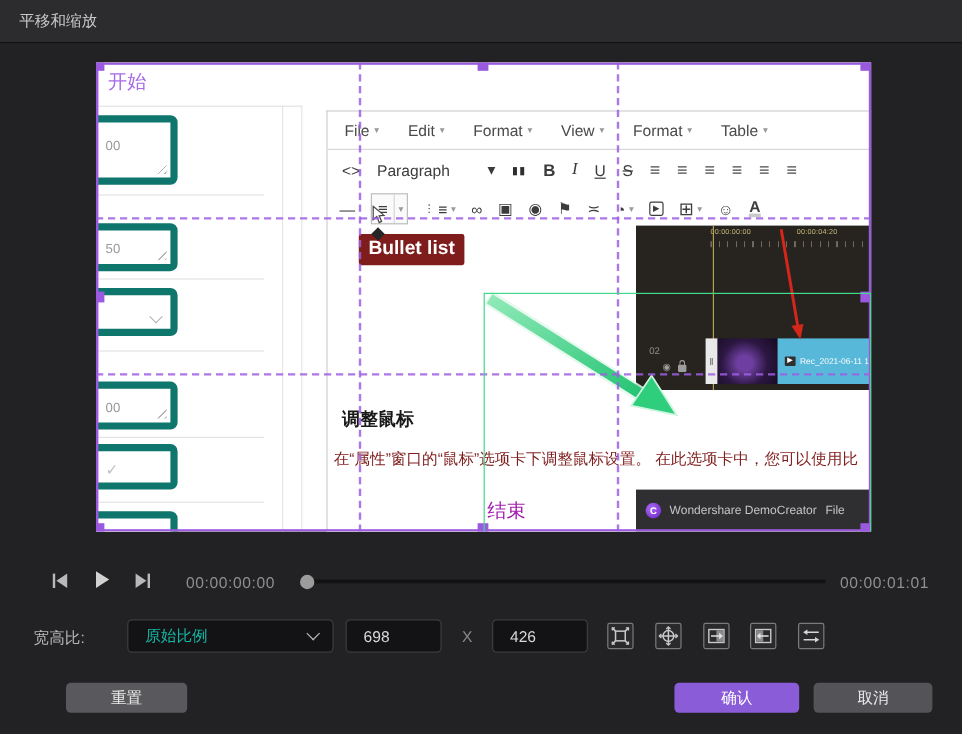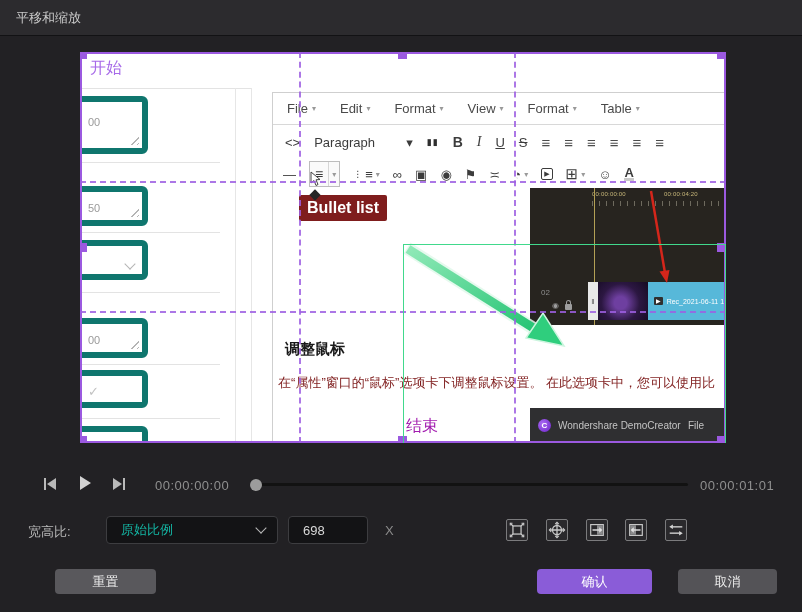--- a/index.html
+++ b/index.html
@@ -97,21 +97,21 @@
   .asp-select .chev{width:7px;height:7px;border-right:1.5px solid #b9b9b9;border-bottom:1.5px solid #b9b9b9;transform:rotate(45deg);margin-top:-4px;}
   .asp-input{position:absolute;top:516px;width:80px;height:28px;background:#131315;border:1px solid #3d3d40;border-radius:4px;
     box-sizing:border-box;color:#d8d8d8;font-size:13px;padding:0 0 0 14px;font-family:inherit;outline:none;}
   .asp-x{position:absolute;left:385px;top:523px;font-size:13px;color:#8b8b8b;}
   .icobtn{position:absolute;top:519px;width:22px;height:22px;background:#2a292c;border:1px solid #7b7b7d;border-radius:2px;
     box-sizing:border-box;display:flex;align-items:center;justify-content:center;cursor:pointer;}
   
   .fbtn{position:absolute;top:569px;height:25px;border-radius:4px;border:none;font-size:13px;cursor:pointer;
     font-family:inherit;display:flex;align-items:center;justify-content:center;margin-left:16px;}
   .btn-reset{left:39px;width:101px;background:#59585c;color:#ececec;}
-  .btn-confirm{left:521px;width:115px;background:#8a5cd8;color:#ffffff;}
+  .btn-confirm{left:546px;width:104px;background:#8a5cd8;color:#ffffff;}
   .btn-cancel{left:662px;width:99px;background:#545357;color:#ececec;}
 </style>
 </head>
 <body>
 
 <div class="dialog">
 
   <div class="titlebar">
     <span class="ttl">平移和缩放</span>
   </div>
@@ -320,20 +320,21 @@
   <div class="slider-handle"></div>
   <span class="timecode" style="left:700px;top:478px;">00:00:01:01</span>
 
   <span class="asp-label">宽高比:</span>
   <div class="asp-select">
     <span class="val">原始比例</span>
     <span class="chev"></span>
   </div>
   <input class="asp-input" style="left: 288px;" readonly="" value="698">
   <span class="asp-x">X</span>
+  <input class="asp-input" style="left: 410px;" readonly="" value="426">
 
   <div class="icobtn" style="left:506px;">
     <svg width="18" height="18" viewBox="0 0 20 20" stroke="#c9c9c9" stroke-width="1.4" fill="none">
       <rect x="5.5" y="5.5" width="9" height="9"></rect>
       <path d="M5.5 5.5 L2.5 2.5 M14.5 5.5 L17.5 2.5 M5.5 14.5 L2.5 17.5 M14.5 14.5 L17.5 17.5"></path>
       <path d="M2.5 5 L2.5 2.5 L5 2.5 M15 2.5 L17.5 2.5 L17.5 5 M2.5 15 L2.5 17.5 L5 17.5 M15 17.5 L17.5 17.5 L17.5 15" stroke-width="1.2"></path>
     </svg>
   </div>
   <div class="icobtn" style="left:546px;">
     <svg width="18" height="18" viewBox="0 0 20 20" stroke="#c9c9c9" stroke-width="1.4" fill="none">

